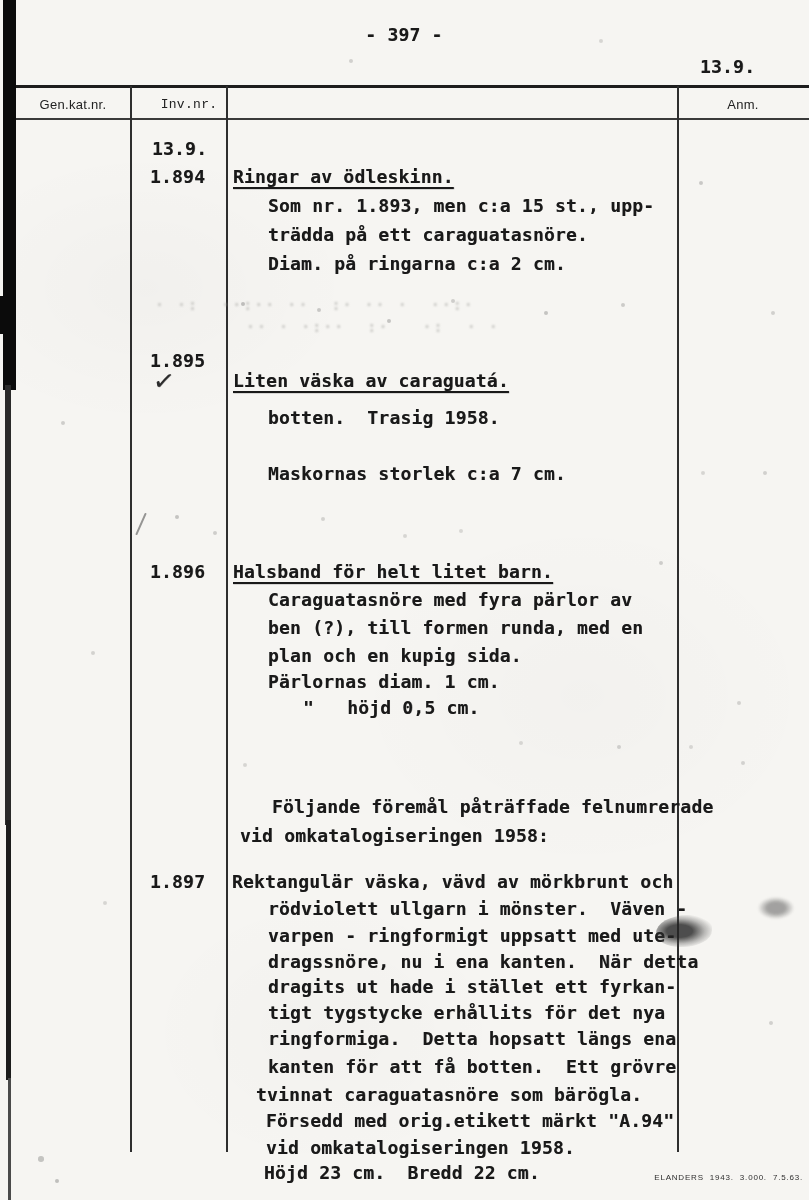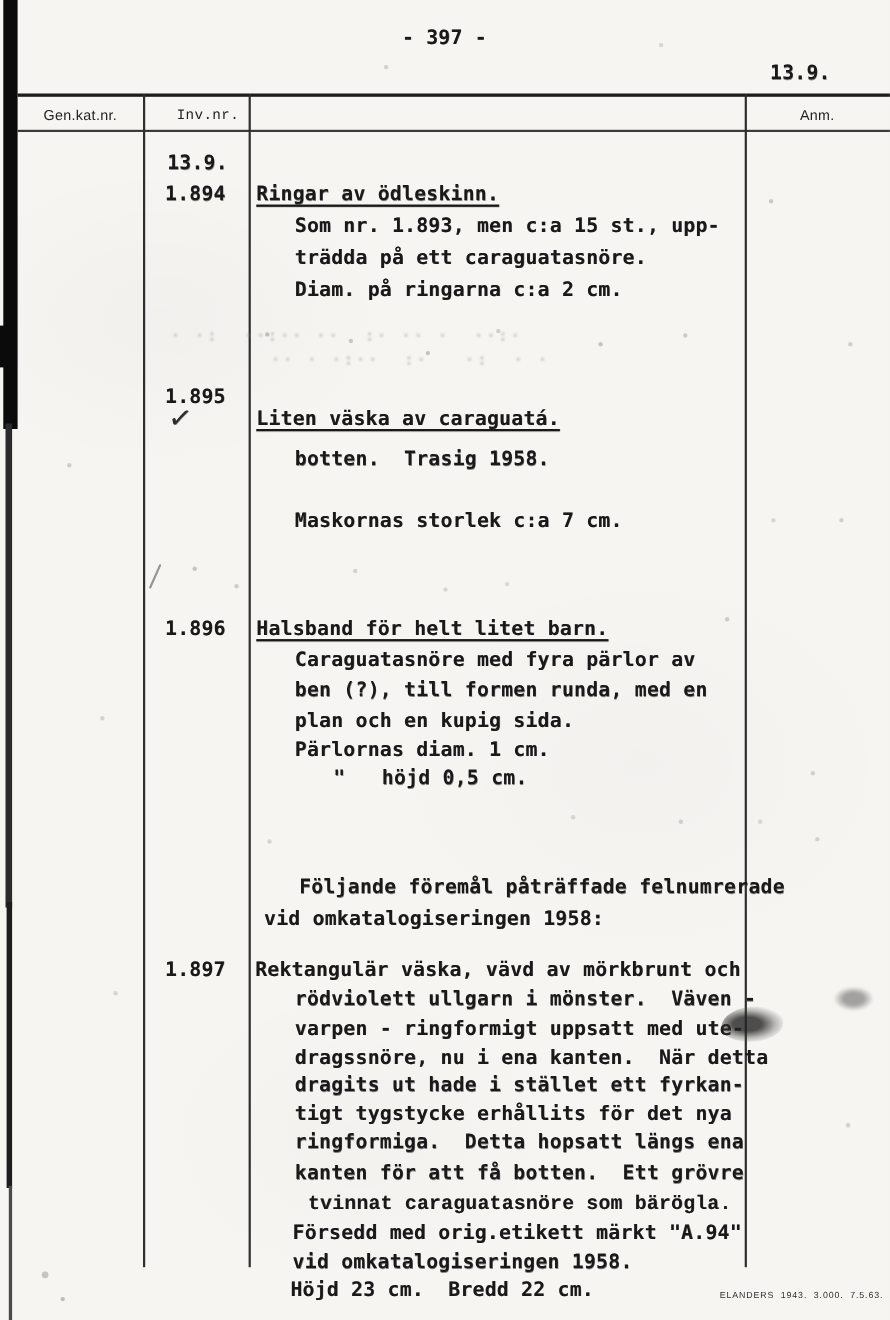--- a/index.html
+++ b/index.html
@@ -140,20 +140,20 @@
   <div class="tw" style="left:232px;top:871px;text-align:center;">Rektangulär väska, vävd av mörkbrunt och</div>
   <div class="tw" style="left:268px;top:898px;">rödviolett ullgarn i mönster.  Väven -</div>
   <div class="tw" style="left:268px;top:925px;">varpen - ringformigt uppsatt med ute-</div>
   <div class="smudge1"></div>
   <div class="smudge2"></div>
   <div class="tw" style="left:268px;top:951px;">dragssnöre, nu i ena kanten.  När detta</div>
   <div class="tw" style="left:268px;top:976px;">dragits ut hade i stället ett fyrkan-</div>
   <div class="tw" style="left:268px;top:1002px;">tigt tygstycke erhållits för det nya</div>
   <div class="tw" style="left:268px;top:1028px;">ringformiga.  Detta hopsatt längs ena</div>
   <div class="tw" style="left:268px;top:1056px;">kanten för att få botten.  Ett grövre</div>
-  <div class="tw" style="left:280px;top:1084px;font-family:Liberation Mono, monospace;">tvinnat caraguatasnöre som bärögla.</div>
+  <div class="tw" style="left:256px;top:1084px;">tvinnat caraguatasnöre som bärögla.</div>
   <div class="tw" style="left:266px;top:1110px;">Försedd med orig.etikett märkt "A.94"</div>
   <div class="tw" style="left:266px;top:1137px;">vid omkatalogiseringen 1958.</div>
   <div class="tw" style="left:264px;top:1162px;">Höjd 23 cm.  Bredd 22 cm.</div>
 
   <div class="printer">ELANDERS 1943. 3.000. 7.5.63.</div>
 
 </div>
 
 </body></html>

